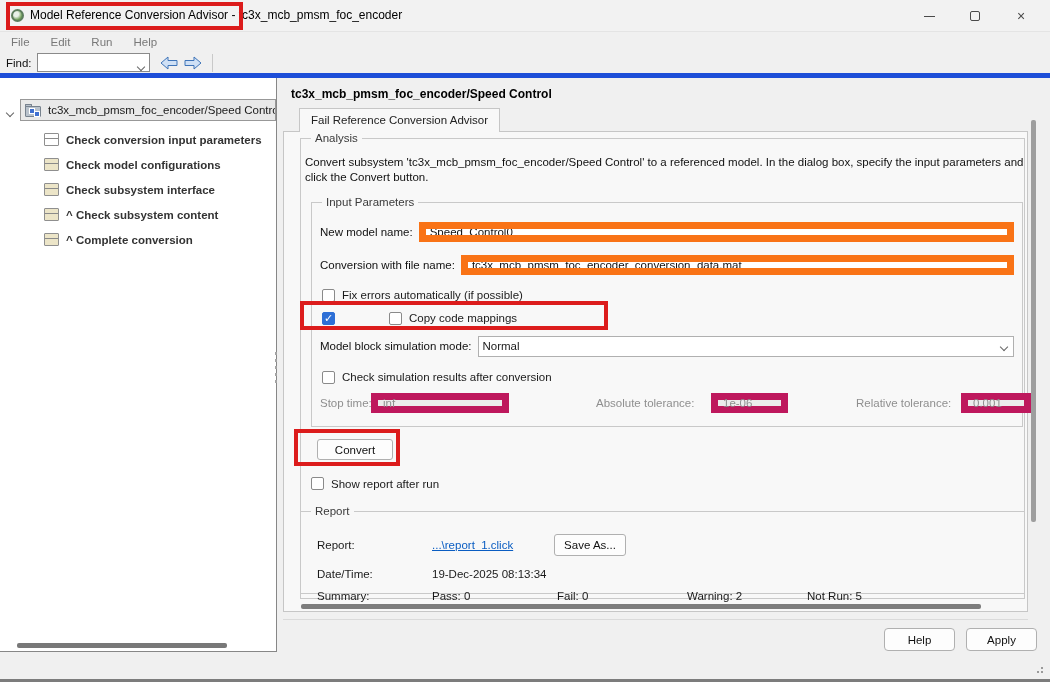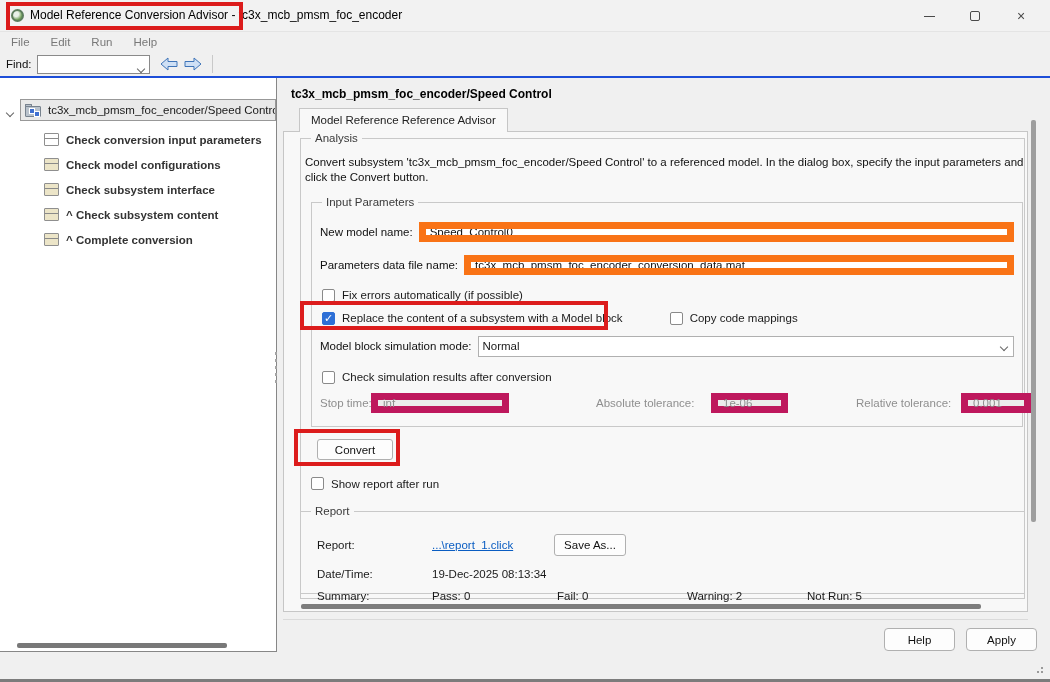--- a/index.html
+++ b/index.html
@@ -15,21 +15,21 @@
   .win-btn { width:46px; height:32px; display:flex; align-items:center; justify-content:center; }
   .glyph-min { width:11px; height:1px; background:#4a4a4a; }
   .glyph-max { width:10px; height:10px; border:1px solid #4a4a4a; border-radius:2px; }
   .glyph-close { font-size:14px; color:#4a4a4a; line-height:1; }
 
   
   .menubar { position:absolute; left:0; top:32px; width:1050px; height:20px; display:flex; align-items:center; padding-left:8px; }
   .menu-item { color:#787878; margin-right:15px; padding:0 3px; }
 
   
-  .toolbar { position:absolute; left:0; top:52px; width:1050px; height:26px; border-bottom:2px solid #1d4ed8; display:flex; align-items:center; padding-left:6px; }
+  .toolbar { position:absolute; left:0; top:52px; width:1050px; height:26px; border-bottom:5px solid #1d4ed8; display:flex; align-items:center; padding-left:6px; }
   .find-label { margin-right:5px; color:#111; }
   .find-combo { width:113px; height:19px; border:1px solid #8a8a8a; background:#fff; position:relative; margin-right:8px; }
   .combo-chevron { position:absolute; right:4px; top:6px; width:7px; height:7px; }
   .chev { display:inline-block; width:6px; height:6px; border-right:1px solid #666; border-bottom:1px solid #666; transform:rotate(45deg); }
   .arrow-btn { width:22px; height:18px; display:flex; align-items:center; justify-content:center; margin-right:2px; }
   .tb-sep { width:1px; height:18px; background:#c9c9c9; margin-left:6px; }
 
   
   .left-panel { position:absolute; left:0; top:78px; width:277px; height:574px; background:#fff; border-right:1px solid #878787; border-bottom:1px solid #878787; }
   .tree-root-row { position:absolute; left:20px; top:21px; right:0; height:22px; background:#e9e9e9; border:1px solid #989898; display:flex; align-items:center; padding-left:4px; white-space:nowrap; overflow:hidden; }
@@ -186,49 +186,48 @@
   <div class="splitter-dots">
       <i></i>
       <i></i>
       <i></i>
       <i></i>
       <i></i>
     </div>
 
   <div class="right-panel">
     <div class="rp-header">tc3x_mcb_pmsm_foc_encoder/Speed Control</div>
-    <div class="rp-tab">Model Reference Reference Advisor</div>
+    <div class="rp-tab">Fail Reference Conversion Advisor</div>
 
     <div class="content-box">
 
       <div class="fs analysis-fs">
         <span class="fs-legend">Analysis</span>
         <div class="desc">Convert subsystem 'tc3x_mcb_pmsm_foc_encoder/Speed Control' to a referenced model. In the dialog box, specify the input parameters and click the Convert button.</div>
 
         <div class="fs ip-fs">
           <span class="fs-legend">Input Parameters</span>
 
           <div class="row" style="top:18px; height:22px;">
             <span class="lbl">New model name:</span>
             <input class="tf" value="Speed_Control0" style="">
           </div>
 
           <div class="row" style="top:51px; height:22px;">
-            <span class="lbl">Parameters data file name:</span>
+            <span class="lbl">Conversion with file name:</span>
             <input class="tf" value="tc3x_mcb_pmsm_foc_encoder_conversion_data.mat" style="">
           </div>
 
           <div class="row" style="top:84px; height:16px; left:10px;">
             <span class="cb"></span>
             <span>Fix errors automatically (if possible)</span>
           </div>
 
           <div class="row" style="top:107px; height:16px; left:10px;">
             <span class="cb on"></span>
-            <span>Replace the content of a subsystem with a Model block</span>
             <span class="cb" style="margin-left:47px"></span>
             <span>Copy code mappings</span>
           </div>
 
           <div class="row" style="top:132px; height:22px;">
             <span class="lbl">Model block simulation mode:</span>
             <div class="dd">
               <span>Normal</span>
               <span class="chev"></span>
             </div>

